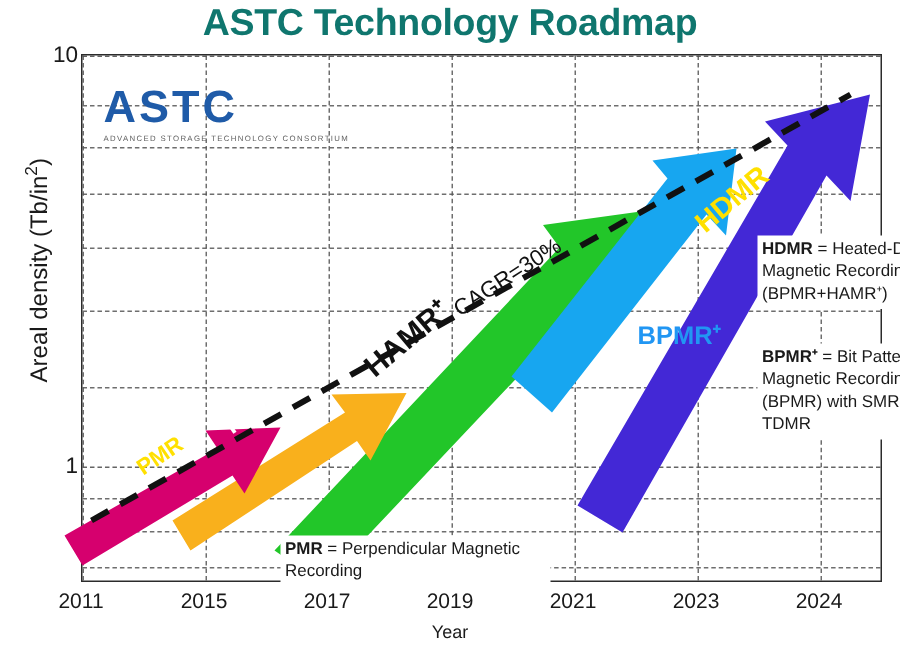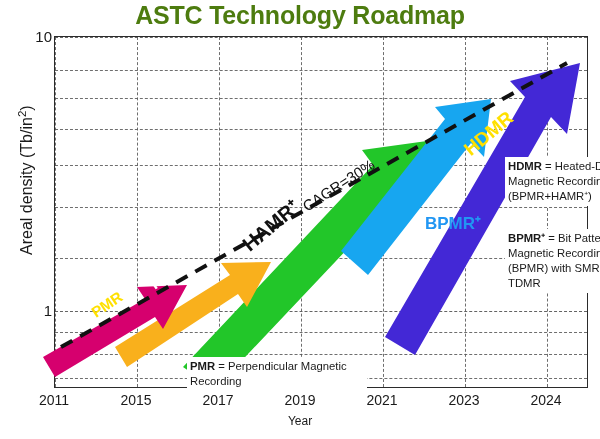--- a/index.html
+++ b/index.html
@@ -15,21 +15,21 @@
     overflow: hidden;
   }
 
   
   #chart-title {
     position: absolute;
     left: 0; top: 1px; width: 600px;
     text-align: center;
     font-size: 25px;
     font-weight: bold;
-    color: #4d7c0f;
+    color: #0f766e;
     letter-spacing: -0.2px;
     font-family: "Liberation Sans", sans-serif;
   }
 
   
   #plot-area {
     position: absolute;
     left: 54px; top: 36px;
     width: 534px; height: 352px;
     border: 1px solid #2b2b2b;
@@ -198,20 +198,24 @@
     <div class="gridline-h" style="top:341px;"></div>
 
     <div class="gridline-v" style="left:0px;"></div>
     <div class="gridline-v" style="left:82px;"></div>
     <div class="gridline-v" style="left:164px;"></div>
     <div class="gridline-v" style="left:246px;"></div>
     <div class="gridline-v" style="left:328px;"></div>
     <div class="gridline-v" style="left:410px;"></div>
     <div class="gridline-v" style="left:492px;"></div>
 
+    <div id="astc-logo">
+      <div id="astc-logo-word">ASTC</div>
+      <div id="astc-logo-sub">ADVANCED STORAGE TECHNOLOGY CONSORTIUM</div>
+    </div>
 
     <svg id="overlay" viewBox="0 0 534 352" preserveAspectRatio="none">
 
       <g>
         <polygon points="330,300 470,60 455,44 525,26 512,97 496,80 360,318" fill="#4328D6"></polygon>
       </g>
 
       <g>
         <polygon points="128,330 318,128 307,113 372,104 362,169 349,152 160,352" fill="#22C629"></polygon>
       </g>

